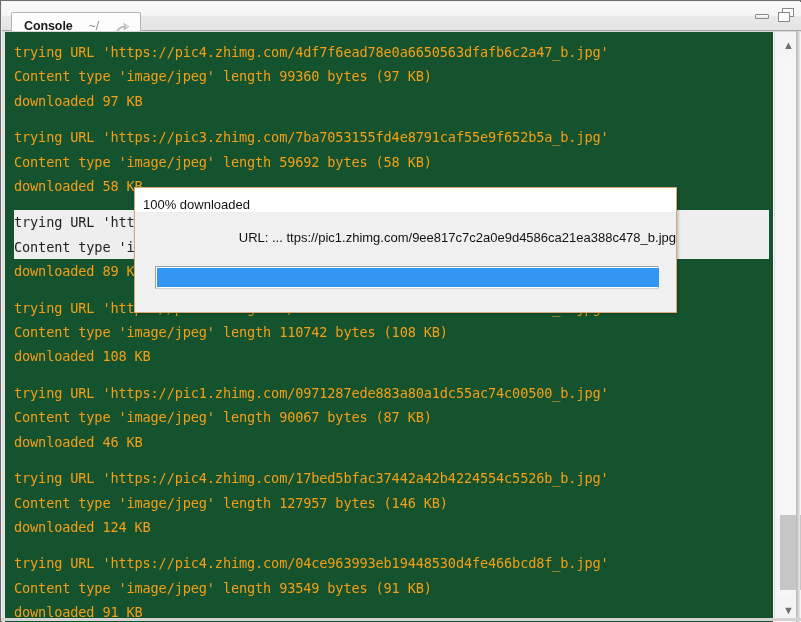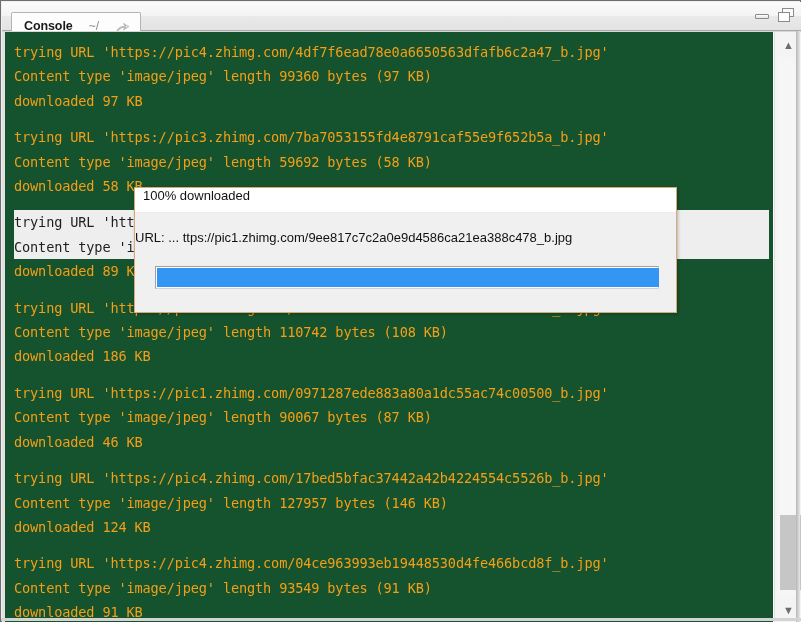--- a/index.html
+++ b/index.html
@@ -215,42 +215,42 @@
     box-shadow: 1px 1px 3px rgba(0,0,0,0.25);
   }
   #dialog-titlebar {
     position: absolute;
     left: 0; top: 0;
     width: 541px;
     height: 25px;
     box-sizing: border-box;
     background: #ffffff;
     display: flex;
-    align-items: flex-start;
+    align-items: flex-end;
     padding-left: 8px;
     border-bottom: 1px solid #ededed;
   }
   #dialog-title-text {
     font-family: "Liberation Sans", sans-serif;
     font-size: 13px;
     color: #121212;
   }
   #dialog-body {
     position: absolute;
     left: 0; top: 25px;
     width: 541px;
     height: 99px;
     box-sizing: border-box;
     background: #f0f0f0;
   }
   #dialog-url {
     position: absolute;
     left: 0; top: 17px;
     width: 541px;
-    text-align: left;
+    text-align: right;
     font-family: "Liberation Sans", sans-serif;
     font-size: 13px;
     color: #121212;
   }
   #progress-bar-outer {
     position: absolute;
     left: 20px;
     top: 53px;
     width: 504px;
     height: 23px;
@@ -314,21 +314,21 @@
         <div class="log-spacer"></div>
         <div class="log-block highlighted">
           <div class="log-line hl">trying URL 'https://pic1.zhimg.com/9ee817c7c2a0e9d4586ca21ea388c478_b.jpg'</div>
           <div class="log-line hl">Content type 'image/jpeg' length 91566 bytes (89 KB)</div>
           <div class="log-line">downloaded 89 KB</div>
         </div>
         <div class="log-spacer"></div>
         <div class="log-block">
           <div class="log-line">trying URL 'https://pic2.zhimg.com/b0d9ba0e2c25b8f9f0fa0a65c7c6a7d5_b.jpg'</div>
           <div class="log-line">Content type 'image/jpeg' length 110742 bytes (108 KB)</div>
-          <div class="log-line">downloaded 186 KB</div>
+          <div class="log-line">downloaded 108 KB</div>
         </div>
         <div class="log-spacer"></div>
         <div class="log-block">
           <div class="log-line">trying URL 'https://pic1.zhimg.com/0971287ede883a80a1dc55ac74c00500_b.jpg'</div>
           <div class="log-line">Content type 'image/jpeg' length 90067 bytes (87 KB)</div>
           <div class="log-line">downloaded 46 KB</div>
         </div>
         <div class="log-spacer"></div>
         <div class="log-block">
           <div class="log-line">trying URL 'https://pic4.zhimg.com/17bed5bfac37442a42b4224554c5526b_b.jpg'</div>

